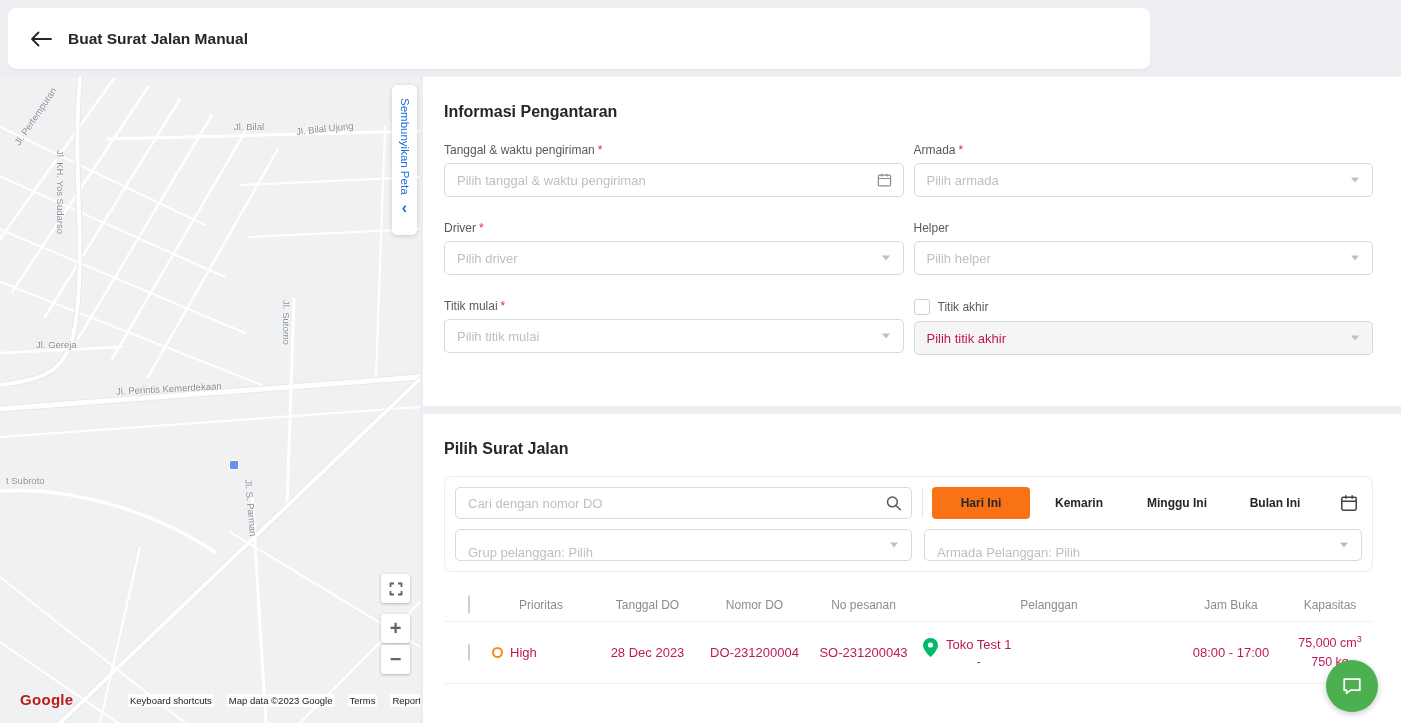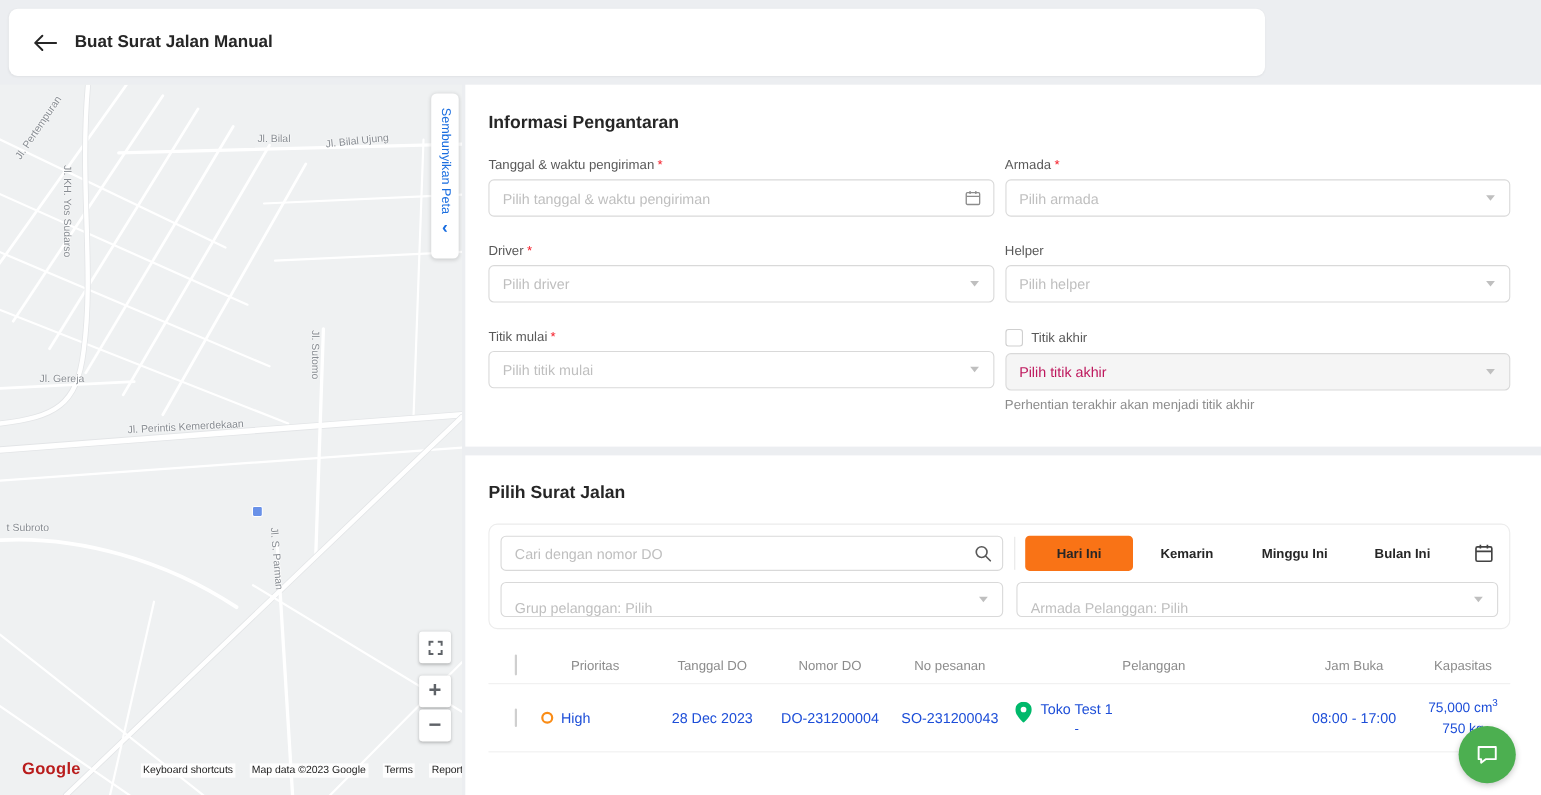--- a/index.html
+++ b/index.html
@@ -111,21 +111,21 @@
   .sel.arm { flex: 1; margin-left: 12px; }
 
   
   .tbl { margin-top: 16px; text-align: center; }
   .trow { display: grid; grid-template-columns: 40px 106px 107px 107px 111px 260px 104px 94px;
     align-items: center; border-bottom: 1px solid #f0f0f0; }
   .trow > div { padding-left: 8px; }
   .trow > .cell-chk { padding-left: 10px; }
   .thead { height: 34px; }
   .thead .th { font-size: 12px; color: #8c8c8c; }
-  .tdata { height: 62px; font-size: 13px; color: #1d4ed8; }
+  .tdata { height: 62px; font-size: 13px; color: #be185d; }
   .prio { display: flex; align-items: center; gap: 7px; }
   .ring { width: 11px; height: 11px; border: 2px solid #fa8c16; border-radius: 50%; flex: none; }
   .cust { display: flex; align-items: flex-start; gap: 8px; }
   .cust .pin { flex: none; margin-top: 1px; }
   .cust-sub { font-size: 12px; margin-top: 3px; }
   .cap { line-height: 1.55; font-size: 12.5px; }
   sup { font-size: 9px; }
 
   
   .chat-fab { position: absolute; right: 23px; bottom: 11px; width: 52px; height: 52px;
@@ -273,21 +273,20 @@
 
       <div class="field">
         <div class="chk-row">
           <span class="checkbox"></span>
           <span class="chk-label">Titik akhir</span>
         </div>
         <div class="control disabled">
           <span>Pilih titik akhir</span>
           <span class="caret"></span>
         </div>
-        <div class="helper-text">Perhentian terakhir akan menjadi titik akhir</div>
       </div>
 
     </div>
   </section>
 
   <section class="card sj-card">
     <h2 class="section-title">Pilih Surat Jalan</h2>
 
     <div class="filterbox">
       <div class="frow">

